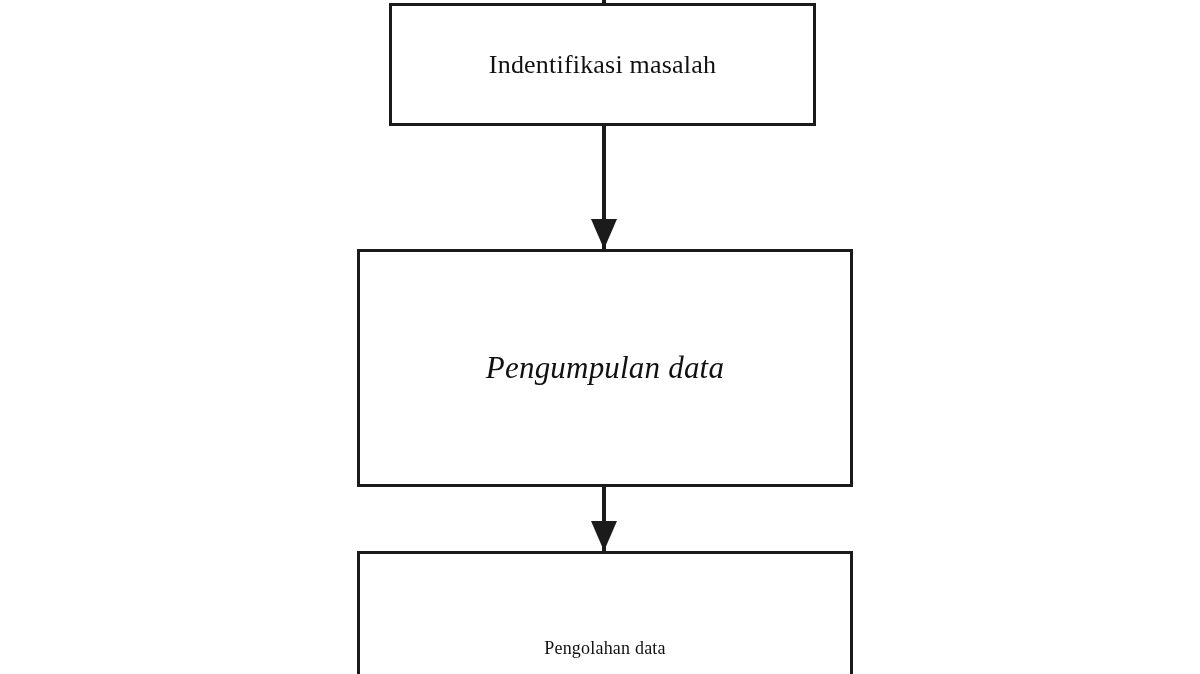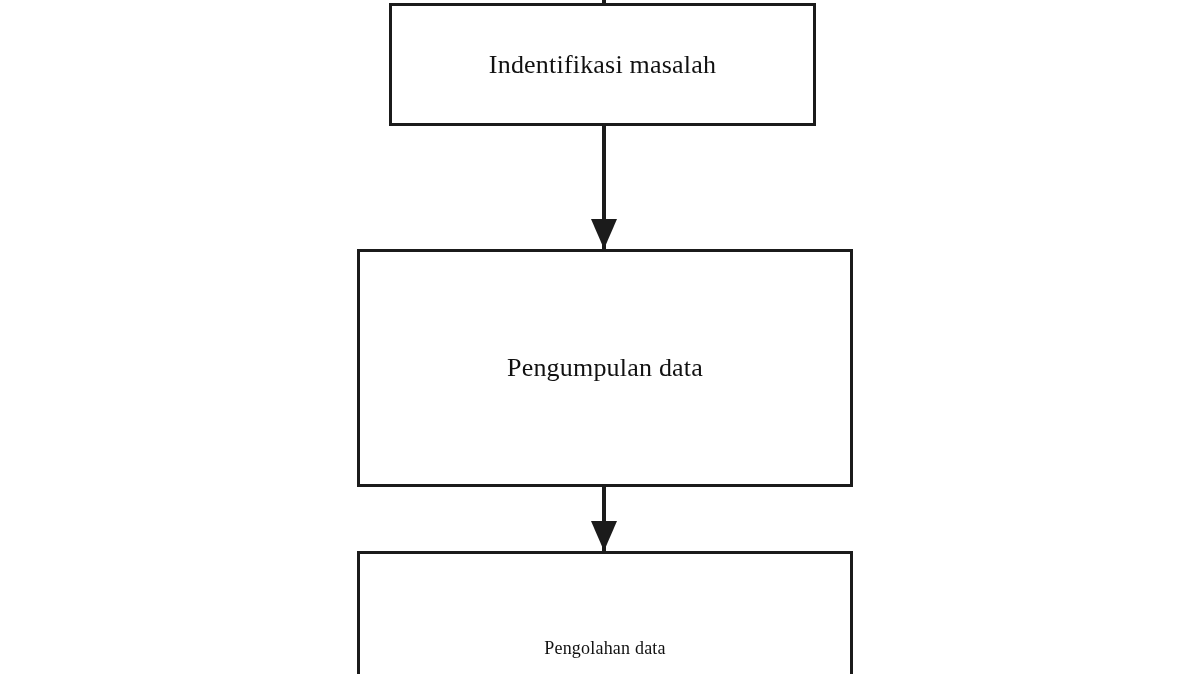--- a/index.html
+++ b/index.html
@@ -44,21 +44,21 @@
     height: 123px;
   }
   #node-identifikasi .node-label { font-size: 26px; }
 
   #node-pengumpulan {
     left: 357px;
     top: 249px;
     width: 496px;
     height: 238px;
   }
-  #node-pengumpulan .node-label { font-size: 26px; }
+  #node-pengumpulan .node-label { font-size: 31px; font-style: italic; }
 
   
   #node-pengolahan {
     left: 357px;
     top: 551px;
     width: 496px;
     height: 238px;
     border-bottom: none;
     align-items: flex-start;
   }

